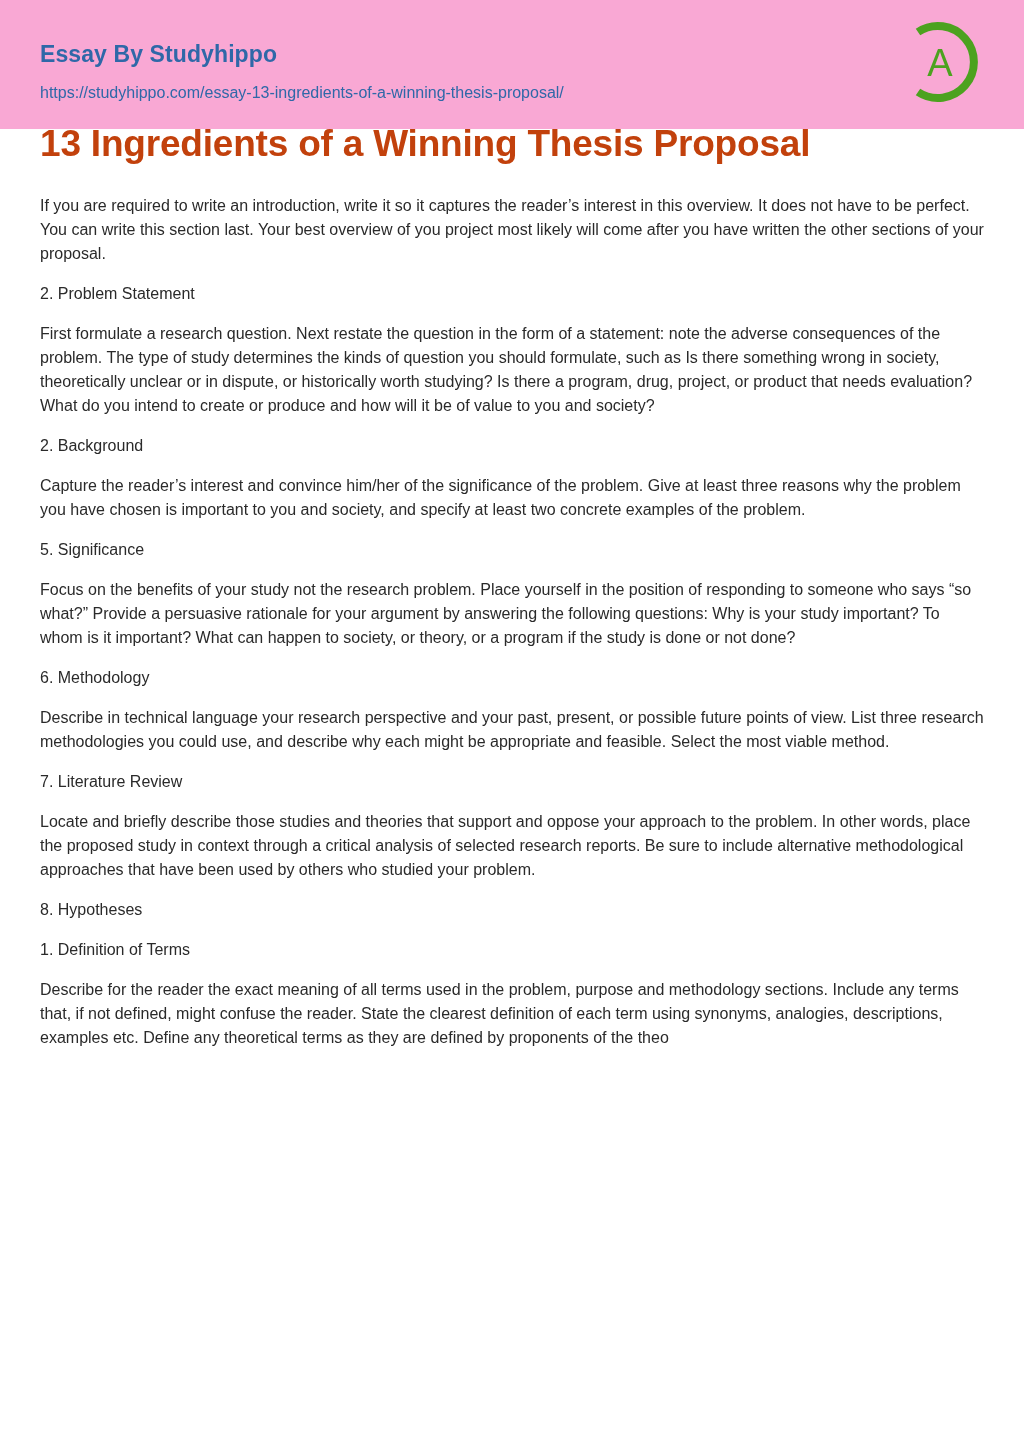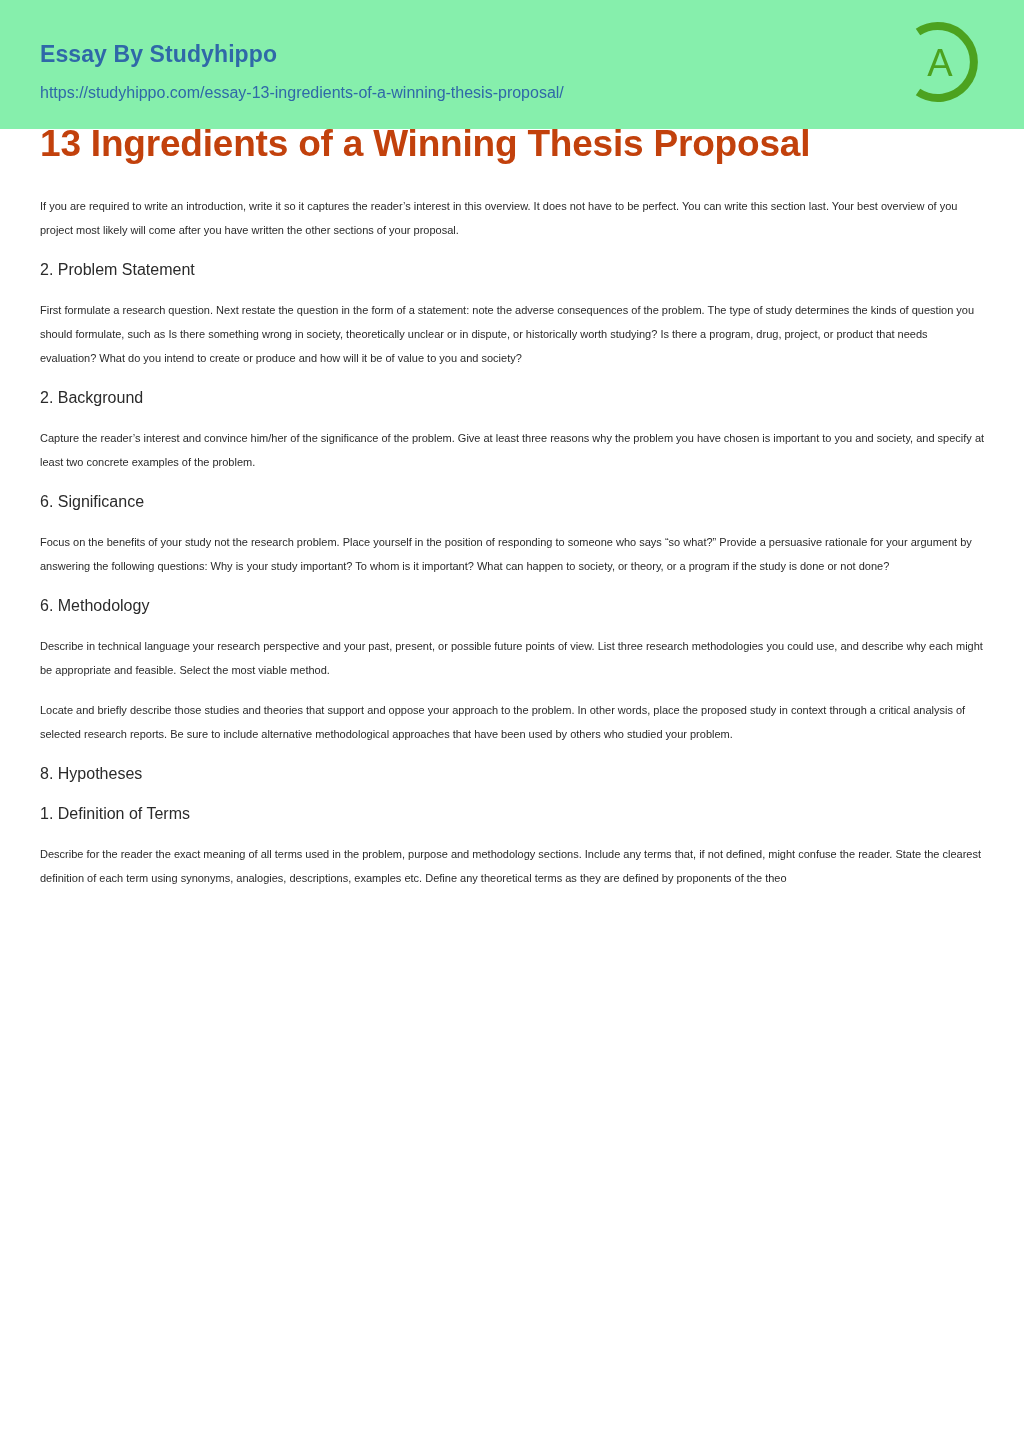--- a/index.html
+++ b/index.html
@@ -7,21 +7,21 @@
       width: 1024px;
       height: 1435px;
       overflow: hidden;
       background: #ffffff;
       font-family: "Liberation Sans", "DejaVu Sans", sans-serif;
       color: #222222;
     }
     .header {
       position: relative;
       height: 129px;
-      background: #86efac;
+      background: #f9a8d4;
       box-sizing: border-box;
       padding: 0 40px;
     }
     .brand {
       position: absolute;
       left: 40px;
       top: 41px;
       font-size: 23px;
       font-weight: bold;
       color: #2f68a8;
@@ -61,21 +61,21 @@
       left: 40px;
       width: 945px;
     }
     .section-heading {
       font-size: 16px;
       line-height: 24px;
       color: #2a2a2a;
       margin: 0 0 16px 0;
     }
     .section-body {
-      font-size: 11px;
+      font-size: 16px;
       line-height: 24px;
       color: #2a2a2a;
       margin: 0 0 16px 0;
     }
   </style>
 </head>
 <body>
 
 <div class="header">
   <a class="brand" style="color: rgb(47, 104, 168);">Essay By Studyhippo</a>
@@ -96,28 +96,29 @@
   </div>
   <div>
     <p class="section-heading">2. Problem Statement</p>
     <p class="section-body">First formulate a research question. Next restate the question in the form of a statement: note the adverse consequences of the problem. The type of study determines the kinds of question you should formulate, such as Is there something wrong in society, theoretically unclear or in dispute, or historically worth studying? Is there a program, drug, project, or product that needs evaluation? What do you intend to create or produce and how will it be of value to you and society?</p>
   </div>
   <div>
     <p class="section-heading">2. Background</p>
     <p class="section-body">Capture the reader’s interest and convince him/her of the significance of the problem. Give at least three reasons why the problem you have chosen is important to you and society, and specify at least two concrete examples of the problem.</p>
   </div>
   <div>
-    <p class="section-heading">6. Significance</p>
+    <p class="section-heading">5. Significance</p>
     <p class="section-body">Focus on the benefits of your study not the research problem. Place yourself in the position of responding to someone who says “so what?” Provide a persuasive rationale for your argument by answering the following questions: Why is your study important? To whom is it important? What can happen to society, or theory, or a program if the study is done or not done?</p>
   </div>
   <div>
     <p class="section-heading">6. Methodology</p>
     <p class="section-body">Describe in technical language your research perspective and your past, present, or possible future points of view. List three research methodologies you could use, and describe why each might be appropriate and feasible. Select the most viable method.</p>
   </div>
   <div>
+    <p class="section-heading">7. Literature Review</p>
     <p class="section-body">Locate and briefly describe those studies and theories that support and oppose your approach to the problem. In other words, place the proposed study in context through a critical analysis of selected research reports. Be sure to include alternative methodological approaches that have been used by others who studied your problem.</p>
   </div>
   <div>
     <p class="section-heading">8. Hypotheses</p>
   </div>
   <div>
     <p class="section-heading">1. Definition of Terms</p>
     <p class="section-body">Describe for the reader the exact meaning of all terms used in the problem, purpose and methodology sections. Include any terms that, if not defined, might confuse the reader. State the clearest definition of each term using synonyms, analogies, descriptions, examples etc. Define any theoretical terms as they are defined by proponents of the theo</p>
   </div>
 </div>

